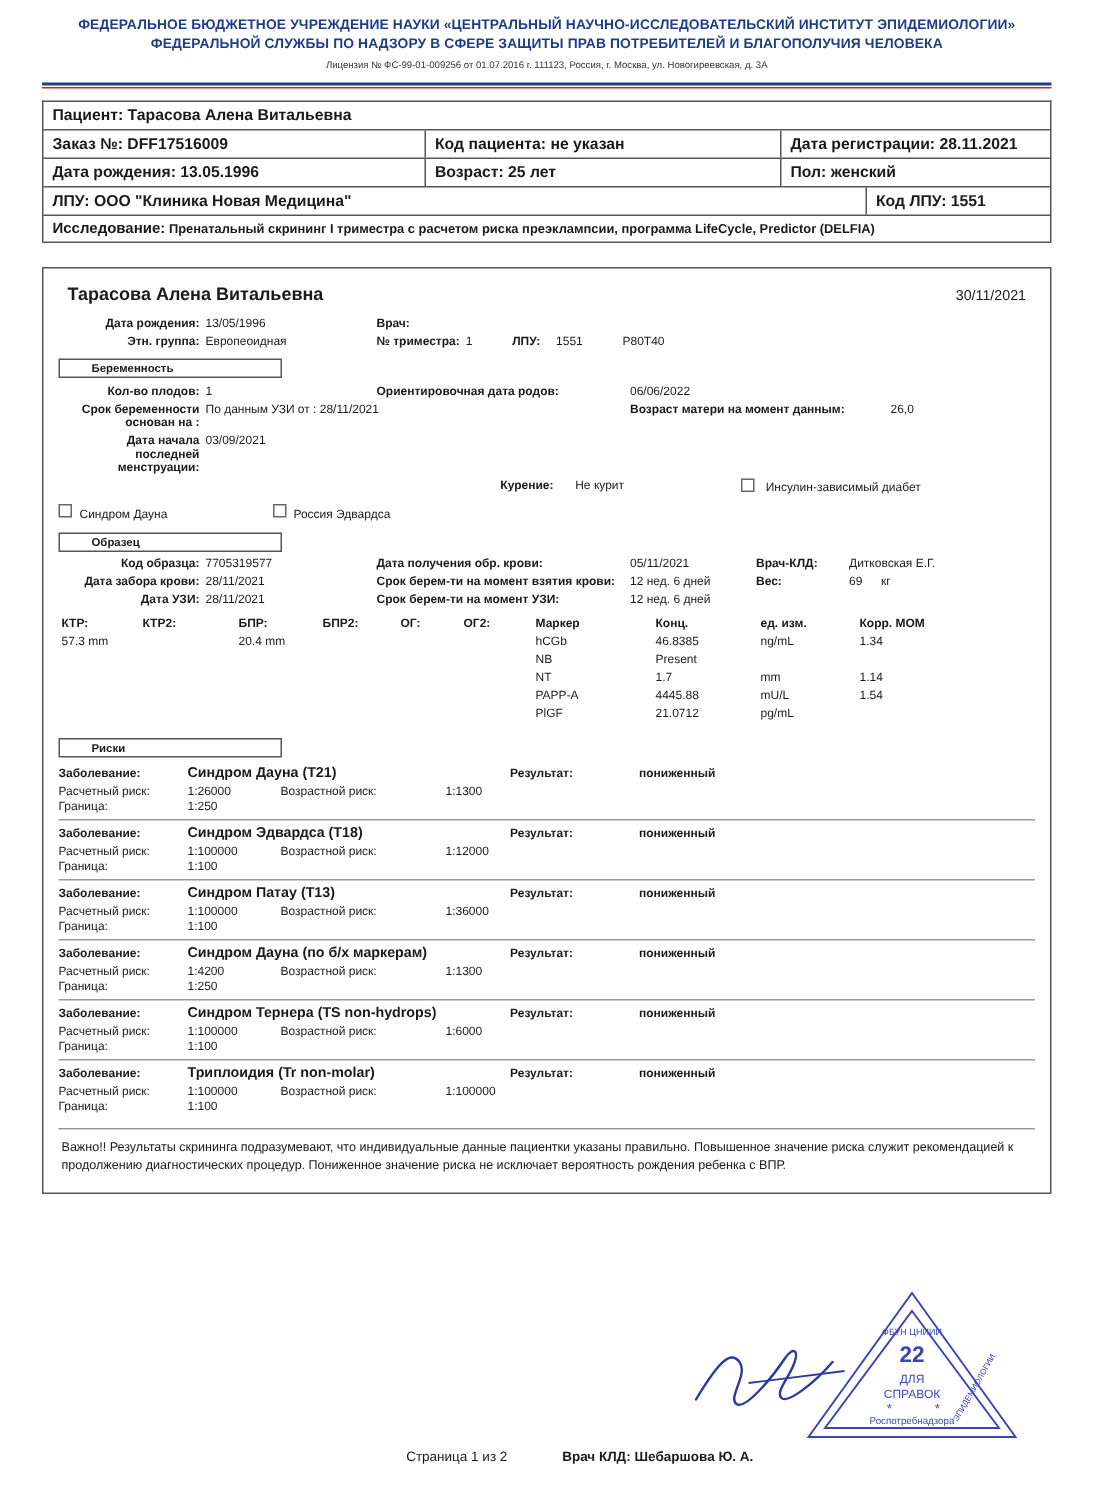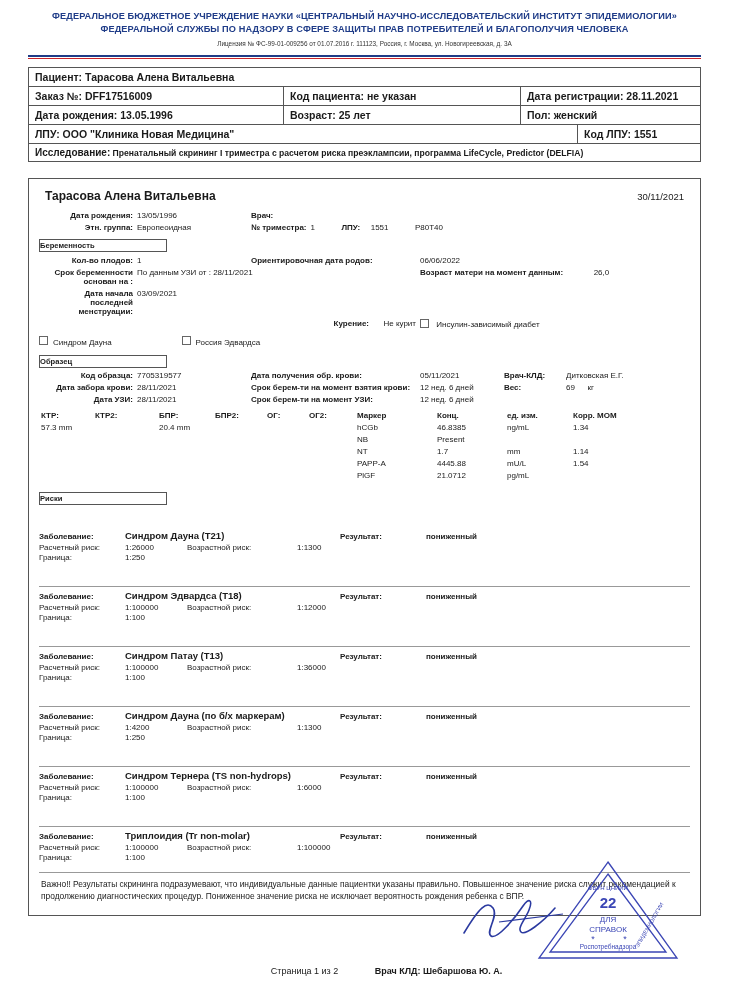--- a/index.html
+++ b/index.html
@@ -34,29 +34,29 @@
   .frame{ margin:16px 28px 0 28px; border:1px solid #555; padding:8px 10px 10px 10px; position:relative;}
   .fio-row{ display:flex; justify-content:space-between; align-items:baseline; padding:2px 6px 6px 6px;}
   .fio{ font-weight:bold; font-size:12px;}
   .fdate{ font-size:9.5px;}
 
   .line{ display:flex; align-items:baseline; font-size:8px; padding:1.5px 0; }
   .lbl{ font-weight:bold; }
   .val{ }
 
   .sect{ display:inline-block; border:1px solid #555; font-size:7.6px; font-weight:bold;
-         padding:1px 6px 1px 0; margin:6px 0 2px 0; min-width:120px;}
+         padding:1px 6px 1px 21px; margin:6px 0 2px 0; min-width:120px;}
 
   table.grid{border-collapse:collapse; width:100%; font-size:8px;}
   table.grid td{padding:1.5px 2px; vertical-align:top;}
 
   .chk{ display:inline-block; width:7px;height:7px;border:1px solid #666; margin-right:5px; vertical-align:-1px;}
 
   
-  .risk{ border-top:1px solid #999; padding:3px 0 4px 0;margin-top:20px;}
+  .risk{ border-top:1px solid #999; padding:3px 0 4px 0;}
   .risk:first-of-type{border-top:none;}
   .risk .r1{ display:flex; align-items:baseline; font-size:8px;}
   .risk .dis-lab{font-weight:bold; width:86px;}
   .risk .dis-name{font-weight:bold; font-size:9.5px; width:215px;}
   .risk .res-lab{font-weight:bold; width:86px;}
   .risk .res-val{font-weight:bold;}
   .risk .r2{ display:flex; font-size:8px; padding-top:2px;}
   .risk .r3{ display:flex; font-size:8px; padding-top:1px;}
   .k1{width:86px;} .k2{width:62px;} .k3{width:110px;} .k4{width:70px;}
 
@@ -195,21 +195,21 @@
         <td></td>
             <td></td>
       </tr>
       <tr>
         <td colspan="2"></td>
         <td style="text-align:right">
           <span class="lbl">Курение:</span>
           <span style="display:inline-block;width:10px"></span>
           <span>Не курит</span>
         </td>
-        <td style="text-align:left">
+        <td style="text-align:center">
           <span class="chk"></span>
           <span>Инсулин-зависимый диабет</span>
         </td>
       </tr>
     </tbody>
       </table>
 
     <div class="line" style="padding-top:6px">
       <span class="chk"></span>
       <span>Синдром Дауна</span>

